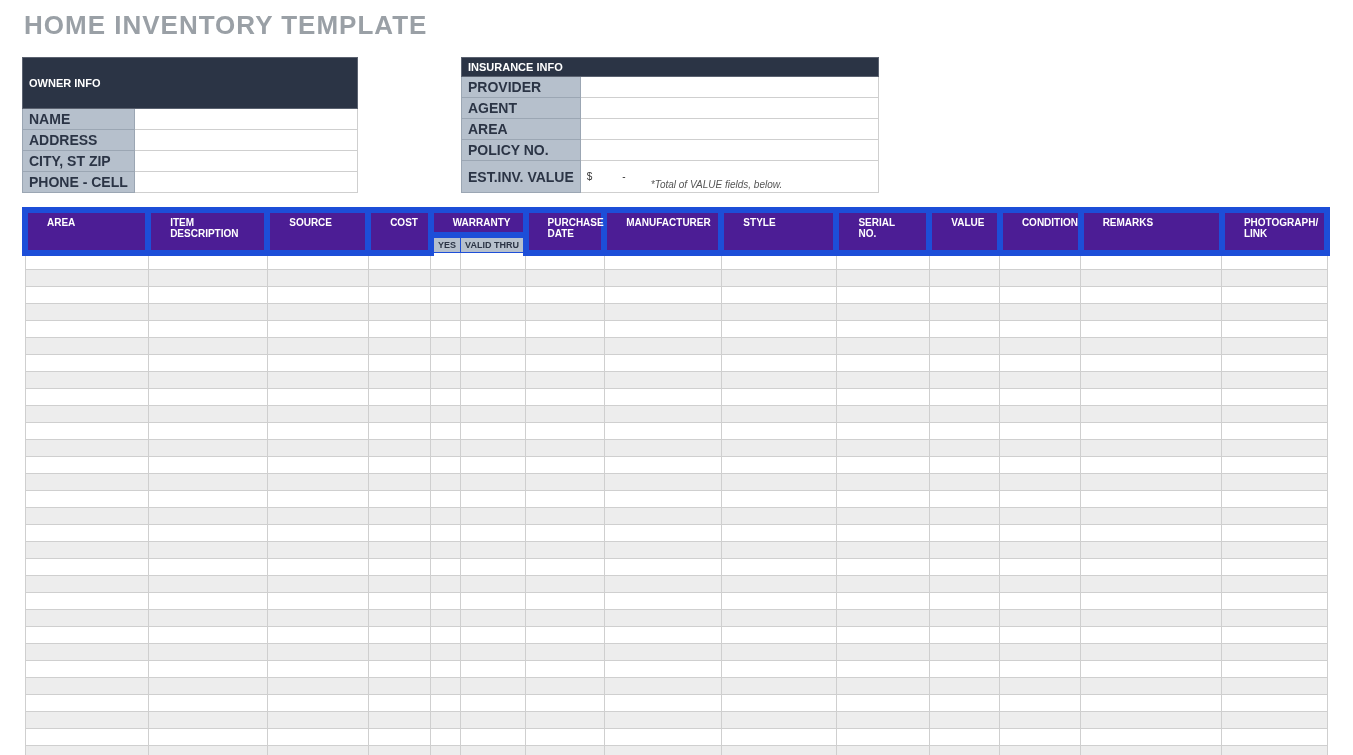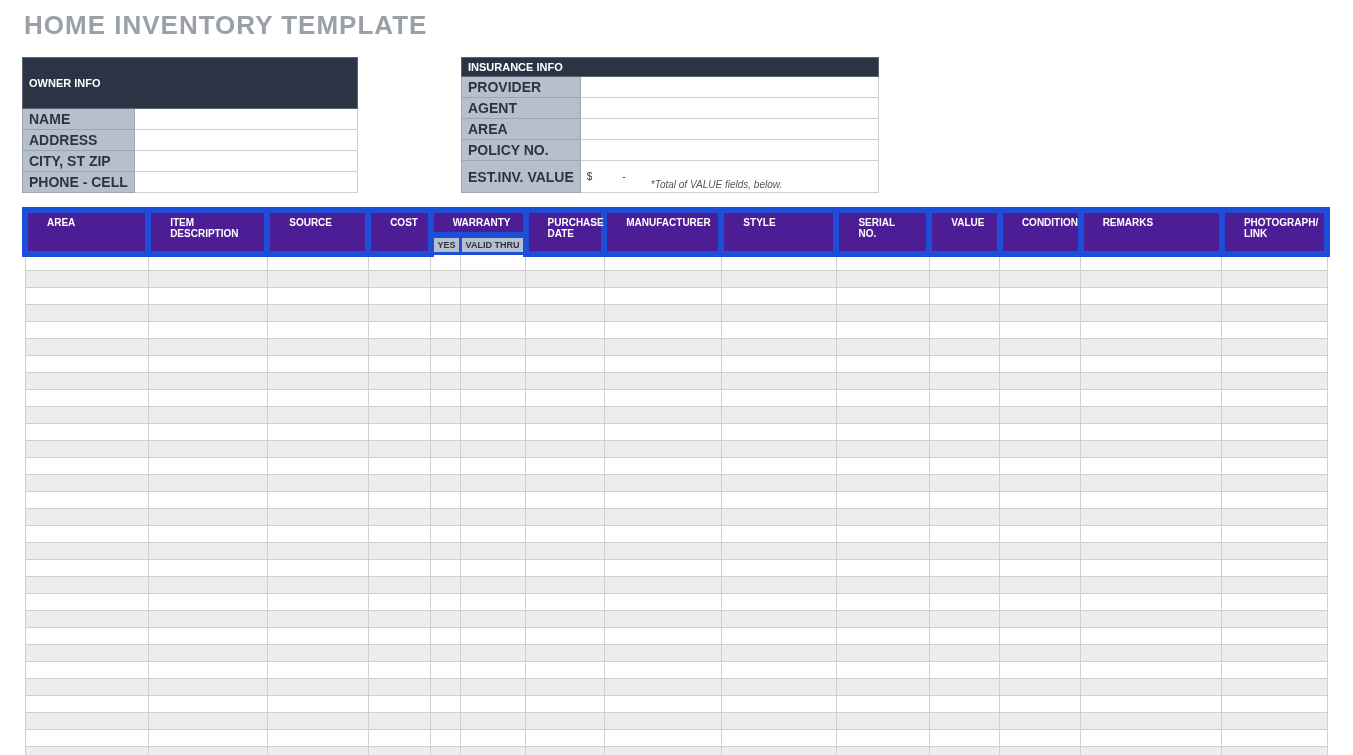--- a/index.html
+++ b/index.html
@@ -85,21 +85,21 @@
     border: 6px solid #1d4ed8;
     height: 15px;
   }
   .main-table th.sub {
     background: #b6c0cc;
     color: #2b3445;
     text-align: center;
     vertical-align: middle;
     padding: 2px 2px;
     font-size: 9px;
-    border: 3px solid #1d4ed8;
+    border: 1px solid #1d4ed8;
   }
   .main-table td {
     border: 1px solid #cfcfcf;
     height: 17px;
     padding: 0;
   }
   .main-table tr.alt td {
     background: #ededed;
   }
   .main-table tr.norm td {

